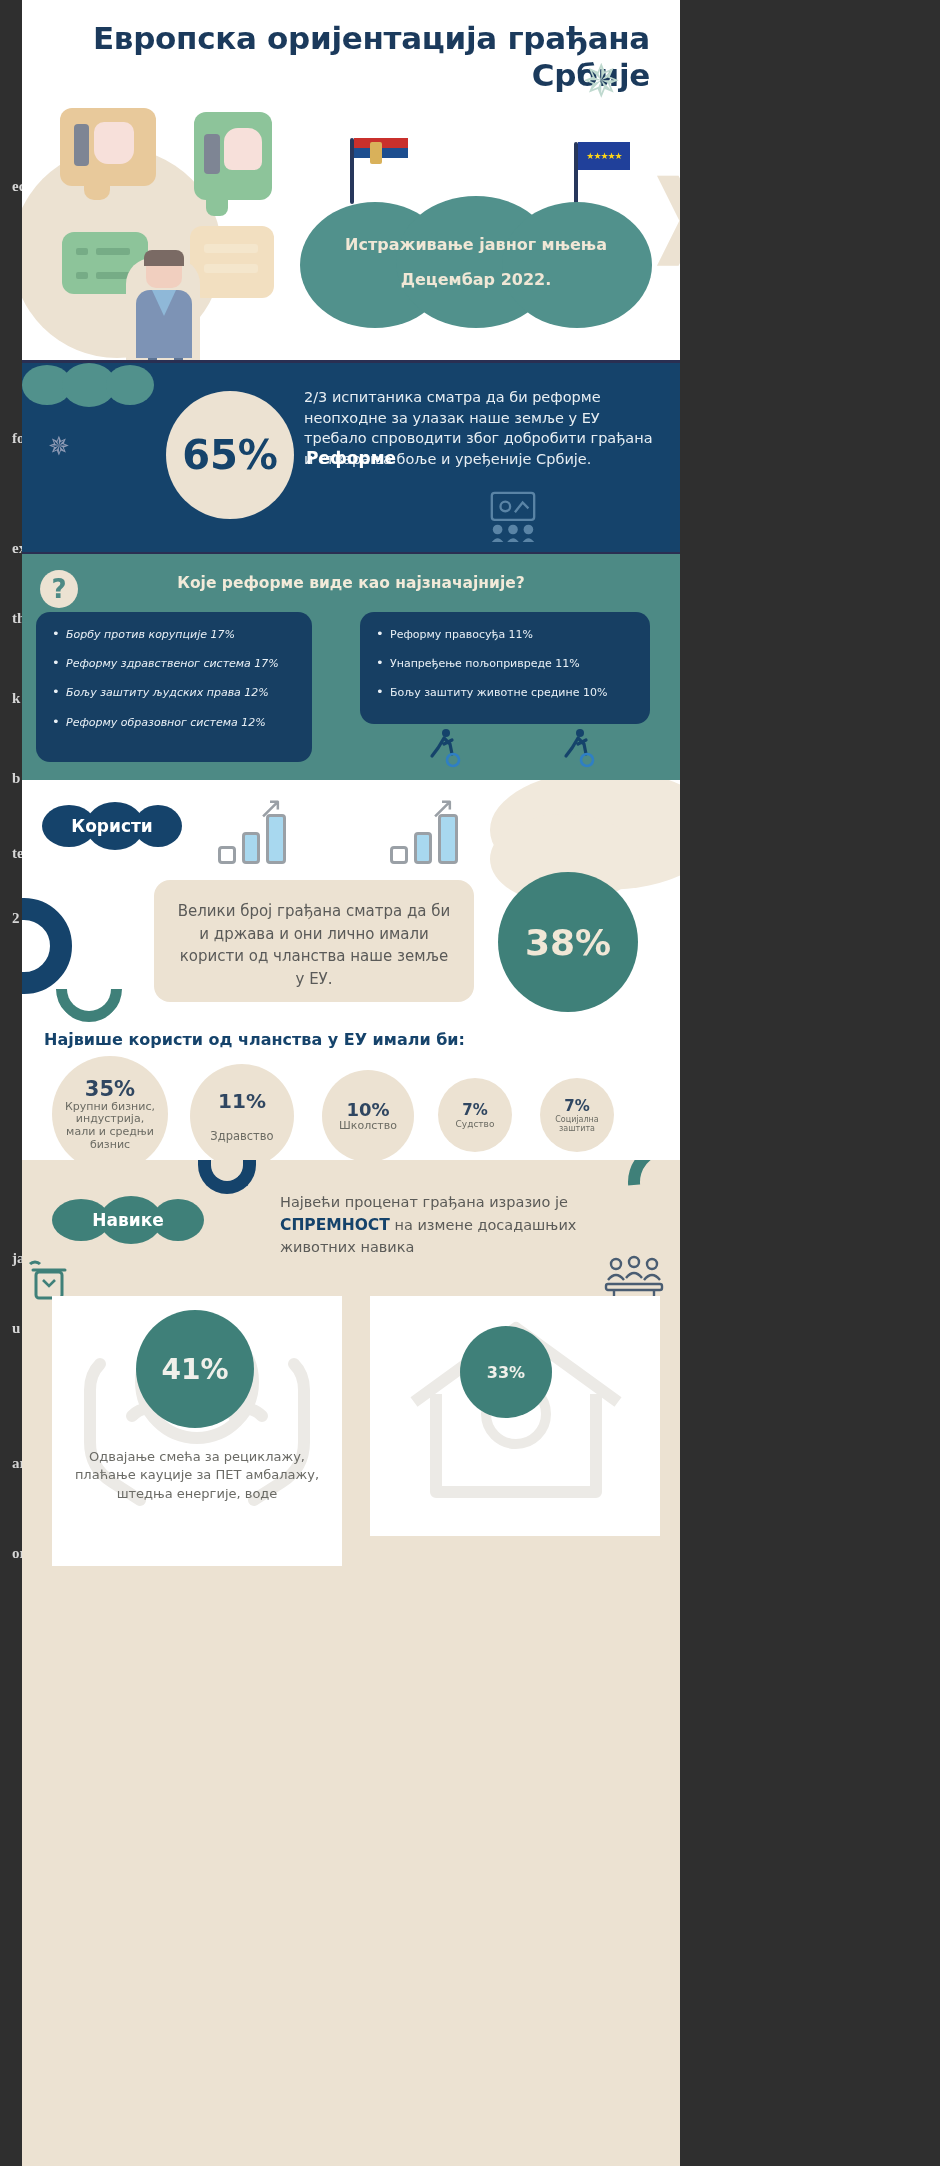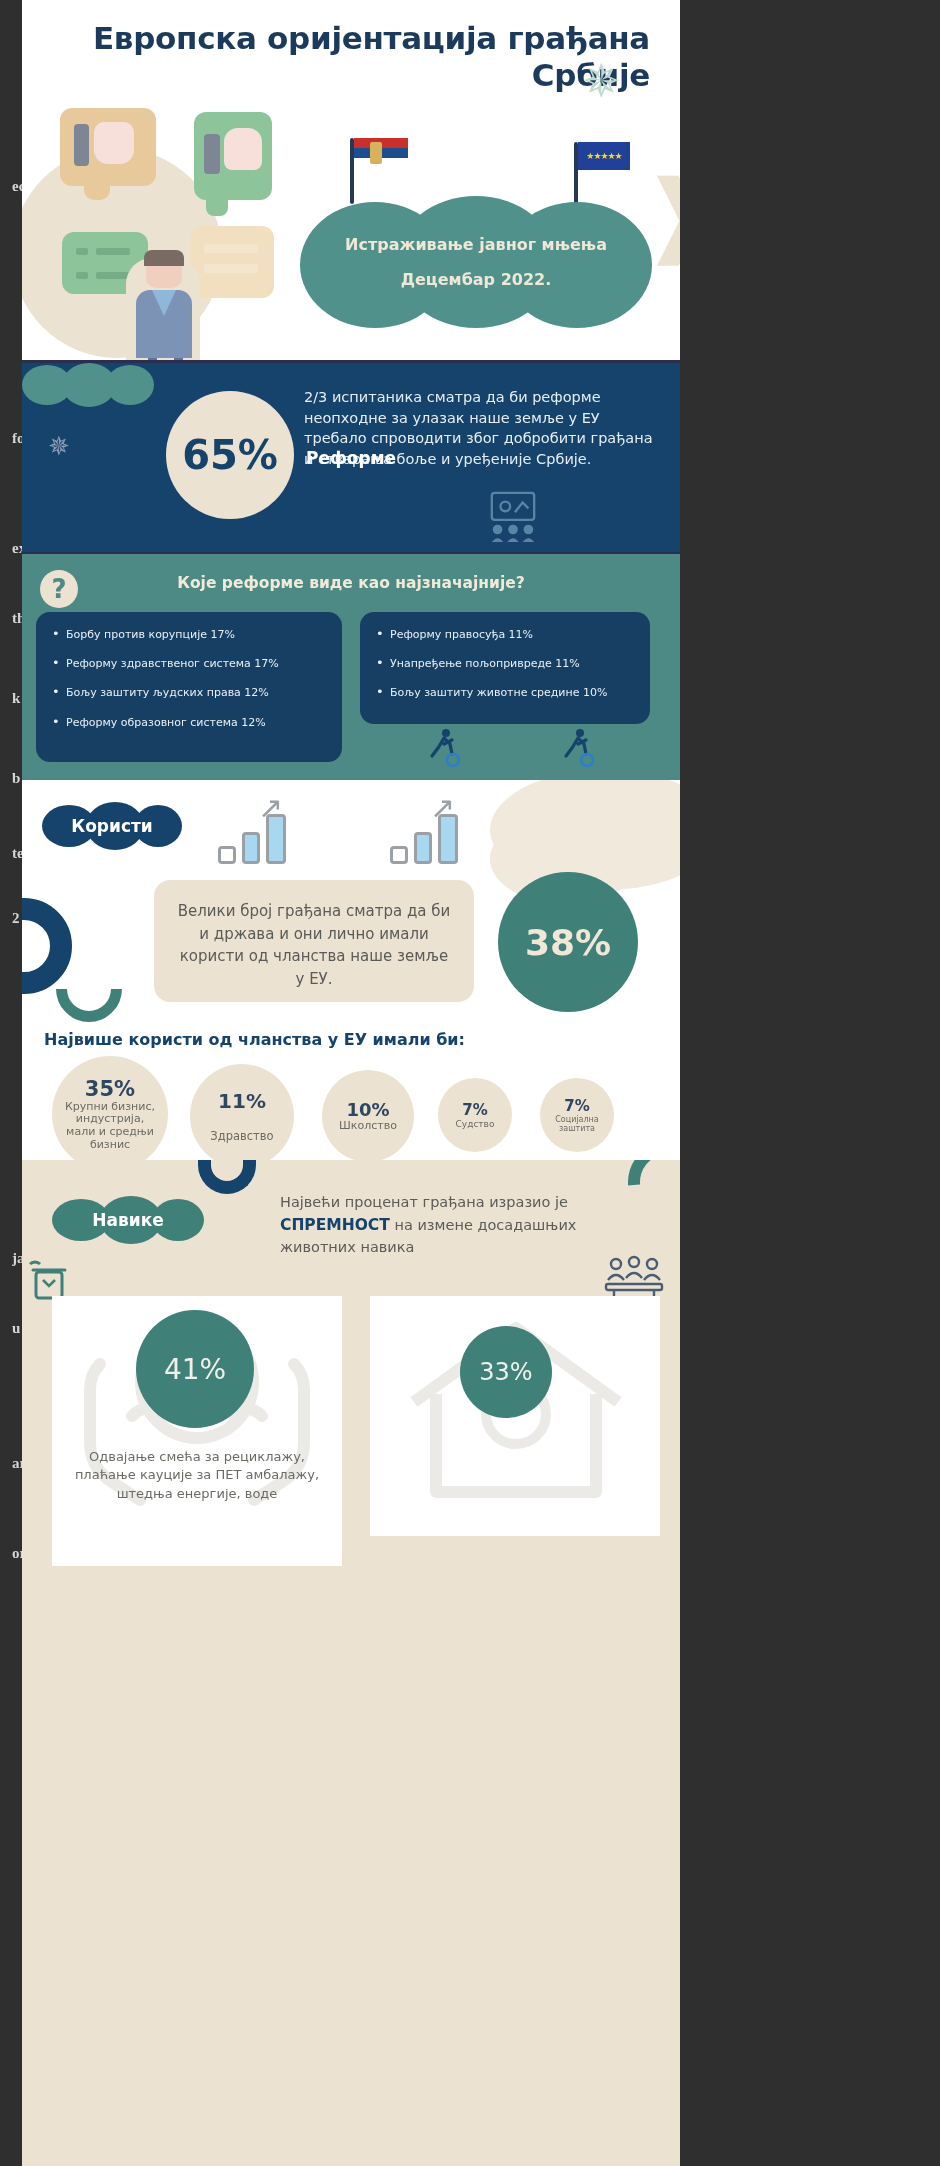--- a/index.html
+++ b/index.html
@@ -169,21 +169,21 @@
     display:flex; align-items:center; justify-content:center;
   }
   .list-title{
     position:absolute; left:0; right:0; top:20px; text-align:center;
     color:#f2ead9; font-size:15.5px; font-weight:700;
   }
   .list-box{
     position:absolute; top:58px; background:#173f63; border-radius:14px;
     padding: 16px 14px;
   }
-  .lb-left{ left:14px; width:306px; height:150px;}
+  .lb-left{ left:14px; width:276px; height:150px;font-style:italic;}
   .lb-right{ left:338px; width:290px; height:112px;}
   .list-box ul{ list-style:none; }
   .list-box li{
     position:relative; color:#e9f0f6; font-size:11px; padding-left:16px; margin-bottom:16px;
     line-height:1.2;
   }
   .list-box li:before{
     content:"•"; position:absolute; left:2px; top:-2px; font-size:13px; color:#e9f0f6;
   }
   .runner{
@@ -283,21 +283,21 @@
     position:absolute; background:#ffffff; overflow:hidden;
   }
   .card-left{ left:30px; top:136px; width:290px; height:270px; }
   .card-right{ left:348px; top:136px; width:290px; height:240px; }
   .ghost{
     position:absolute; opacity:1; color:#eceae6;
   }
   .pct-circle{
     position:absolute; border-radius:50%; background:#3f8079;
     display:flex; align-items:center; justify-content:center;
-    color:#f0f0ea; font-weight:400;
+    color:#f0f0ea; font-weight:700;
   }
   .card-caption{
     position:absolute; left:14px; right:14px; text-align:center;
     color:#6b6b66; font-size:13px; line-height:1.42;
   }
 </style>
 </head>
 <body>
 
 <div id="page">
@@ -530,18 +530,18 @@
         <div class="pct-circle" style="left:84px; top:14px; width:118px; height:118px; font-size:28px;">41%</div>
         <div class="card-caption" style="top:152px;">Одвајање смећа за рециклажу, плаћање кауције за ПЕТ амбалажу, штедња енергије, воде</div>
       </div>
 
       <div class="card card-right">
         <svg class="ghost" style="left:30px; top:22px; width:232px; height:186px;" viewBox="0 0 232 186">
           <path d="M14 84 L116 10 L218 84" fill="none" stroke="#eceae6" stroke-width="12" stroke-linejoin="round"></path>
           <path d="M36 76 v98 h160 v-98" fill="none" stroke="#eceae6" stroke-width="12" stroke-linejoin="round"></path>
           <circle cx="116" cy="96" r="30" fill="none" stroke="#eceae6" stroke-width="10"></circle>
         </svg>
-        <div class="pct-circle" style="left:90px; top:30px; width:92px; height:92px; font-size:24px;">33%</div>
+        <div class="pct-circle" style="left:90px; top:30px; width:92px; height:92px; font-size:16px;">33%</div>
       </div>
     </section>
 
   </div>
 </div>
 
 </body></html>

